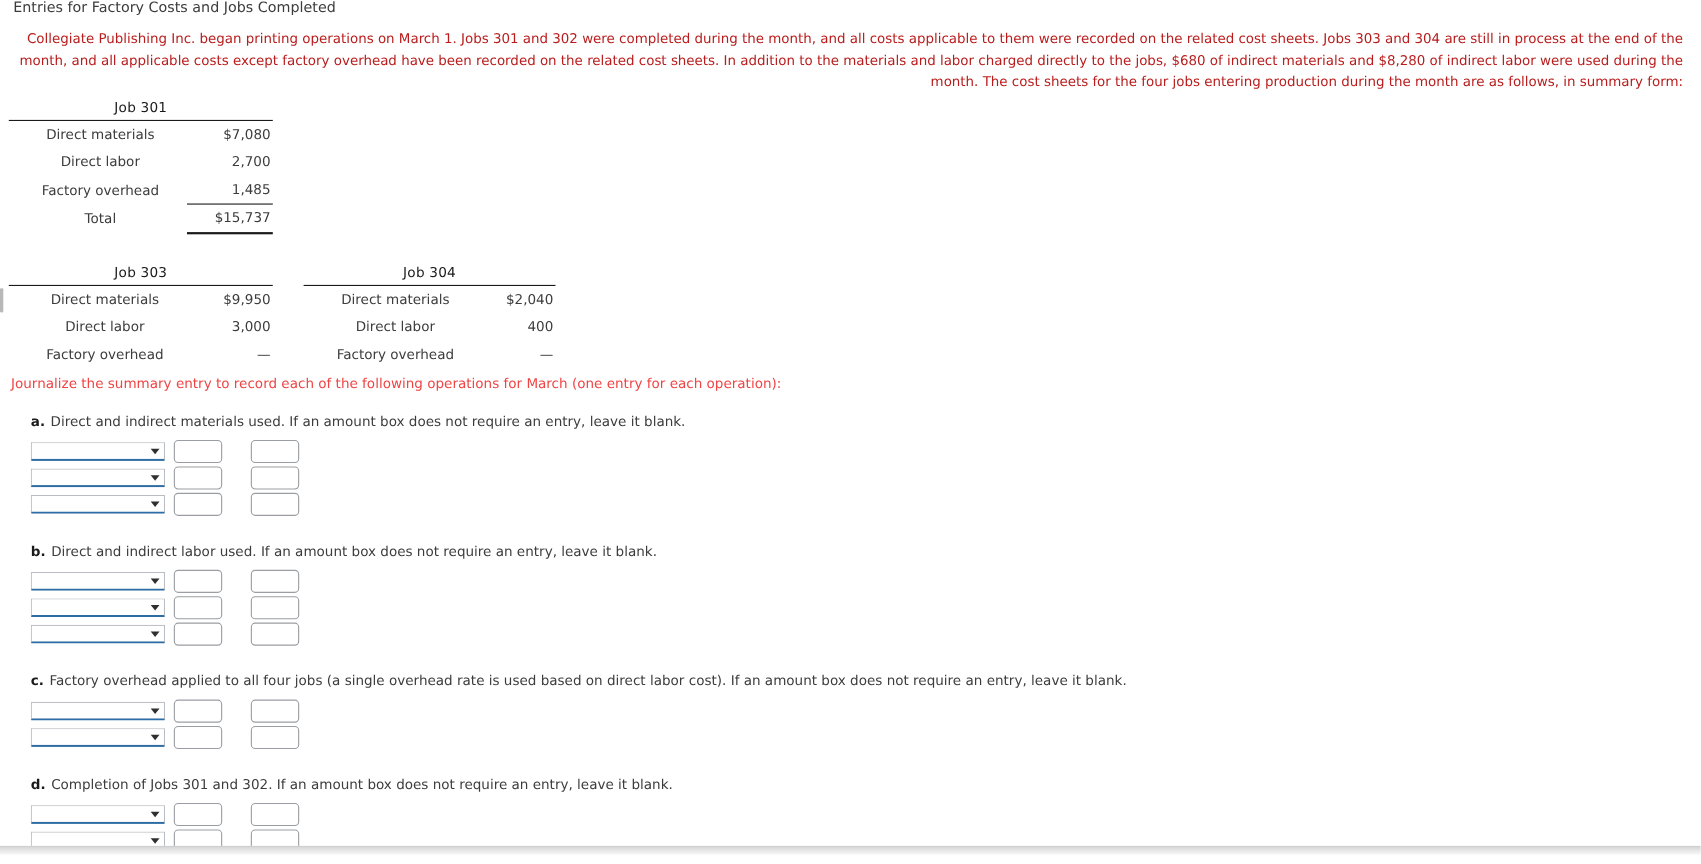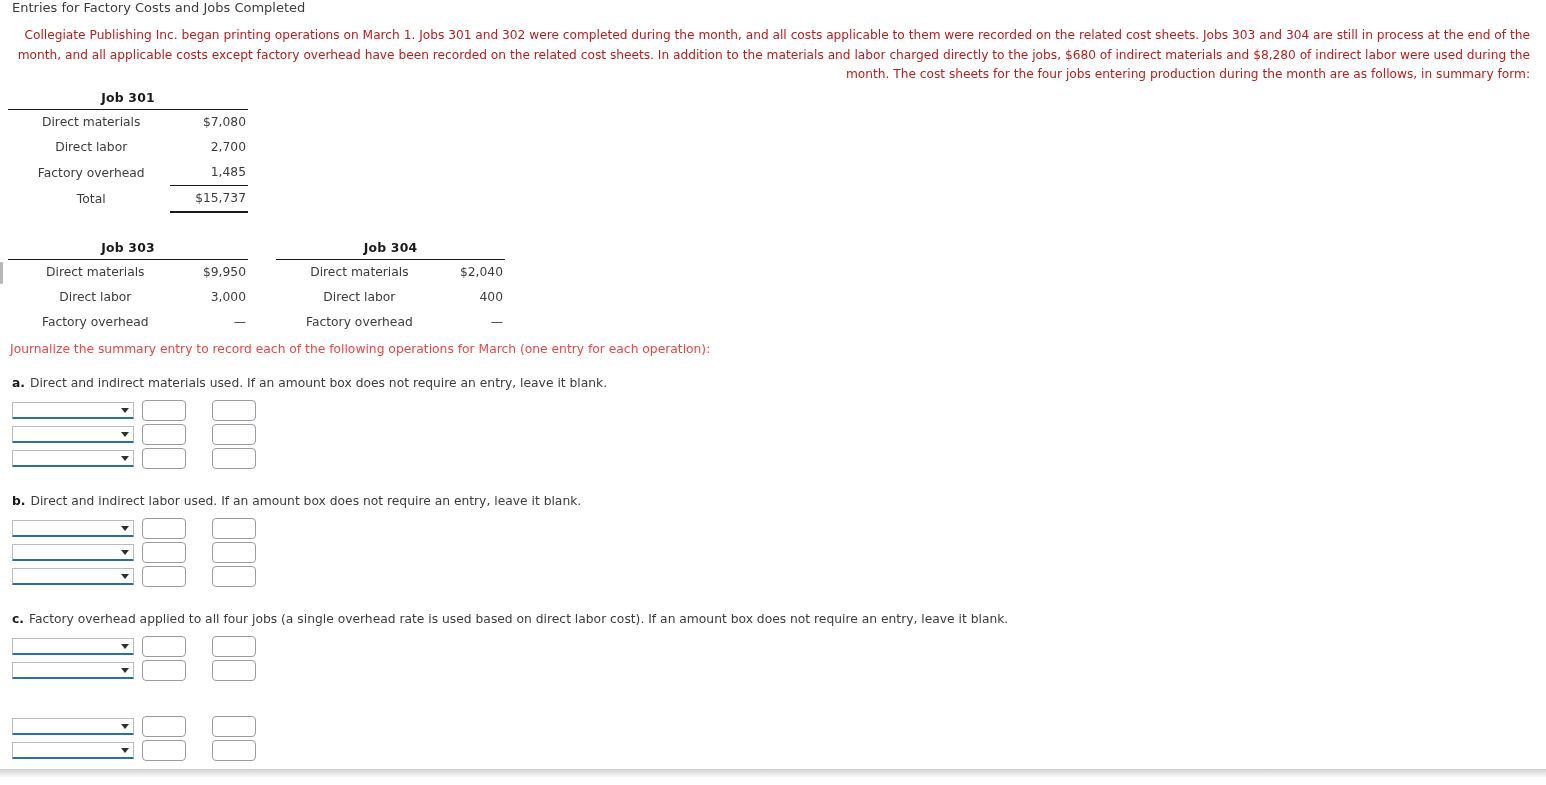--- a/index.html
+++ b/index.html
@@ -60,21 +60,21 @@
 
   .job-card {
     position: absolute;
     top: 0;
   }
   .job-card.c1 { left: 8px;   width: 240px; }
   .job-card.c2 { left: 276px; width: 229px; }
 
   .job-title {
     text-align: center;
-    font-weight: bold;
+    font-weight: normal;
     font-size: 12.4px;
     color: #1a1a1a;
     padding-bottom: 4px;
     border-bottom: 1.5px solid #1a1a1a;
     letter-spacing: .2px;
   }
 
   table.job-table {
     width: 100%;
     border-collapse: collapse;
@@ -103,21 +103,21 @@
     left: 10px;
     top: 342px;
     font-size: 12.3px;
     color: #ef4444;
     white-space: nowrap;
   }
 
   
   .req {
     position: absolute;
-    left: 12px;
+    left: 28px;
   }
   .req-head {
     font-size: 12.3px;
     color: #3c3c3c;
     white-space: nowrap;
     margin-bottom: 0;
   }
   .req-head .ltr {
     font-weight: bold;
     color: #1a1a1a;
@@ -390,20 +390,23 @@
           <span class="caret"></span>
         </div>
         <input class="amt-box" type="text" value="" style="">
         <span class="amt-gap"></span>
         <input class="amt-box" type="text" value="" style="">
       </div>
     </div>
   </div>
 
   <div class="req" id="req-d" style="top:706px;">
+    <div class="req-head">
+      <span class="ltr">d.</span><span>Completion of Jobs 301 and 302. If an amount box does not require an entry, leave it blank.</span>
+    </div>
     <div class="entry-rows">
       <div class="entry-row">
         <div class="acct-select">
           <span class="sel-value"></span>
           <span class="caret"></span>
         </div>
         <input class="amt-box" type="text" value="" style="">
         <span class="amt-gap"></span>
         <input class="amt-box" type="text" value="" style="">
       </div>

